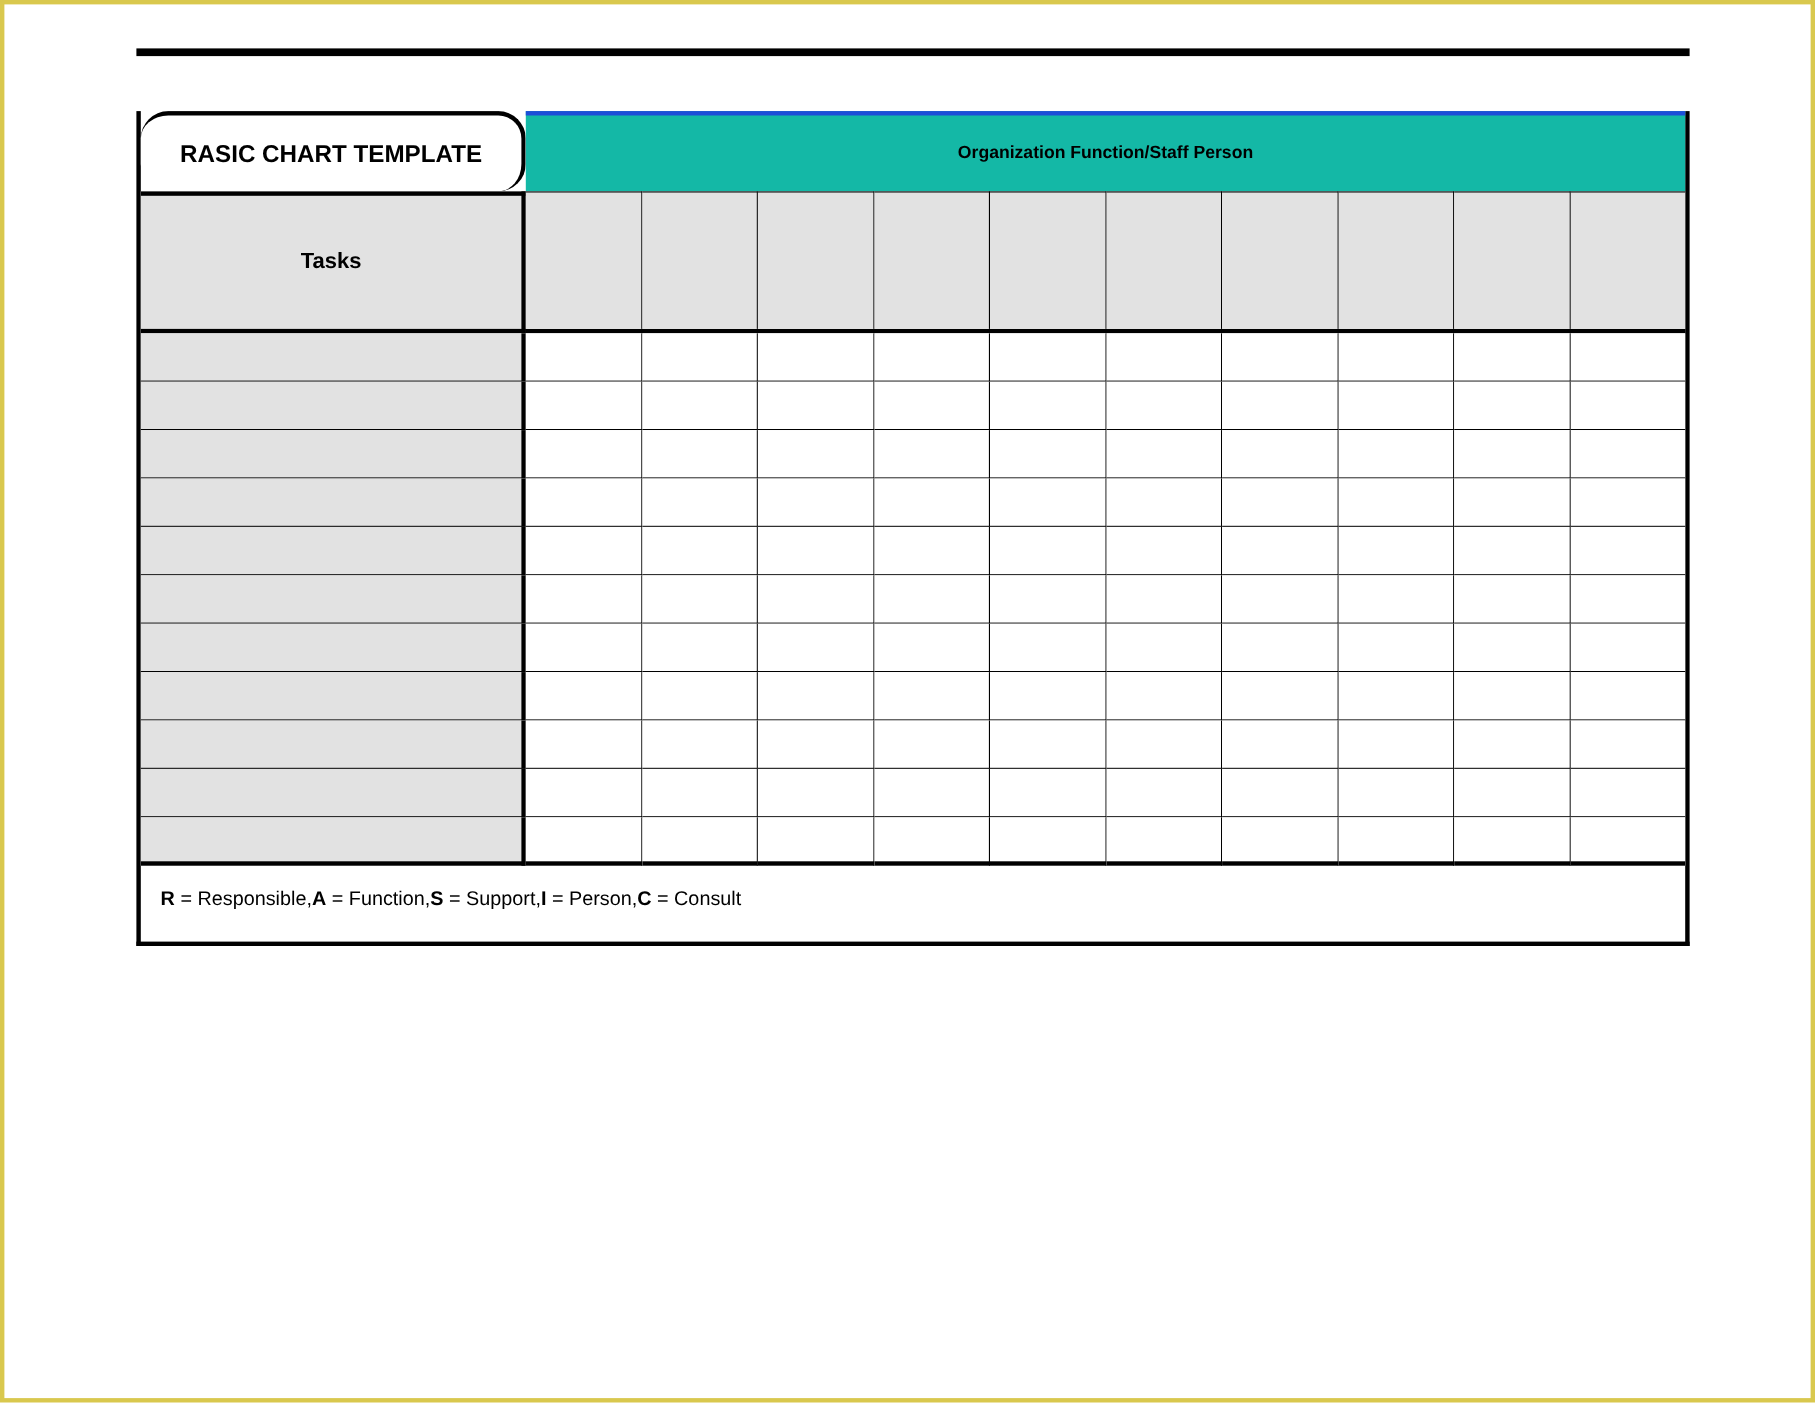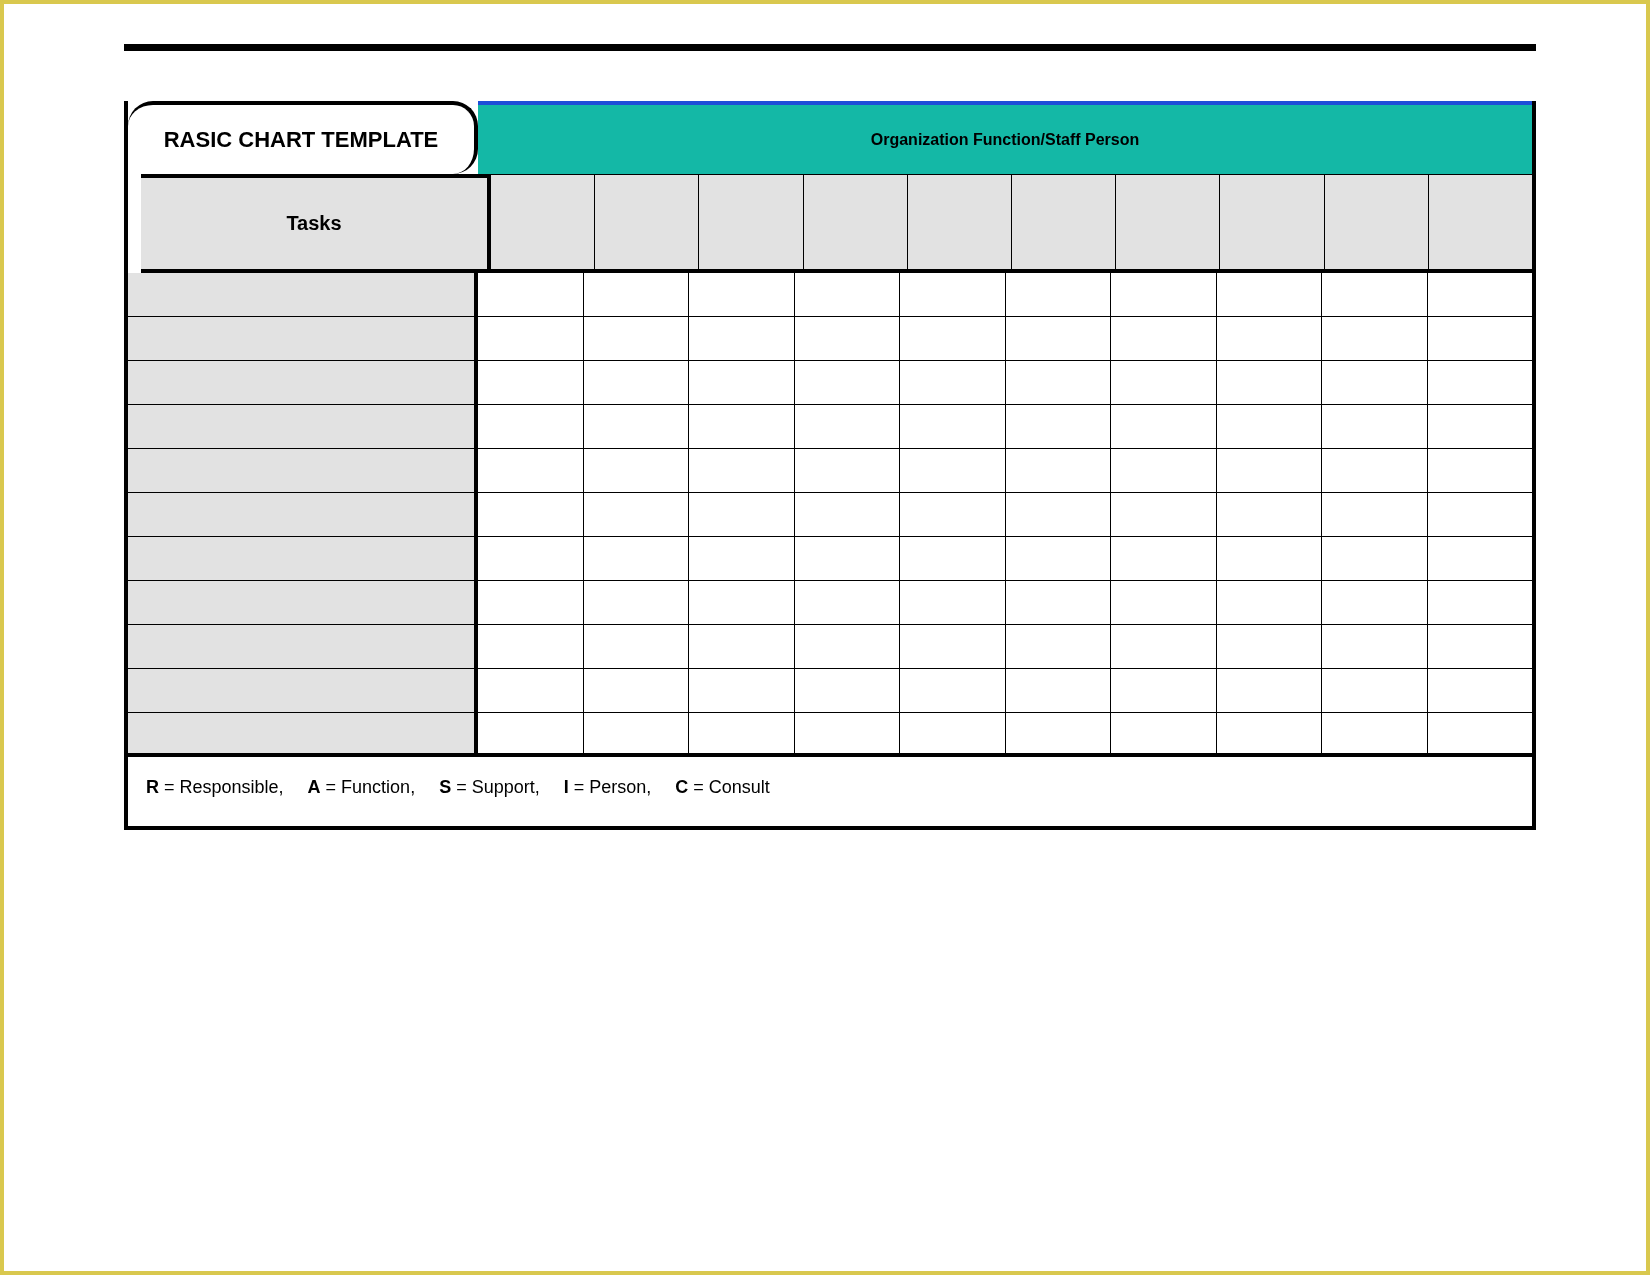--- a/index.html
+++ b/index.html
@@ -46,21 +46,21 @@
       flex: 1;
       border-top: 4px solid #1d4ed8;
       display: flex;
       align-items: center;
       justify-content: center;
       font-weight: bold;
       font-size: 16px;
       background: #14b8a6;
       height: 73px;
     }
-    .sub-header-row { display: flex; height: 99px; padding-left: 13px; }
+    .sub-header-row { display: flex; height: 129px; }
     .tasks-header {
       flex: 0 0 350px;
       border-top: 4px solid #000;
       border-right: 4px solid #000;
       border-bottom: 4px solid #000;
       display: flex;
       align-items: center;
       justify-content: center;
       font-weight: bold;
       font-size: 20px;
@@ -93,21 +93,20 @@
       background: #ffffff;
     }
     .data-cell:last-child { border-right: none; }
     .grid-row.last .task-cell { border-bottom: 4px solid #000; }
     .grid-row.last .data-cell { border-bottom: 4px solid #000; }
     .legend {
       padding: 20px 18px 28px 18px;
       font-size: 18px;
       display: flex;
       flex-wrap: wrap;
-      gap: 24px;
       align-items: center;
     }
     .legend .item b { font-weight: bold; }
   </style>
 </head>
 <body>
 
 <div class="page-header-area">
   <div class="thick-rule"></div>
 </div>

